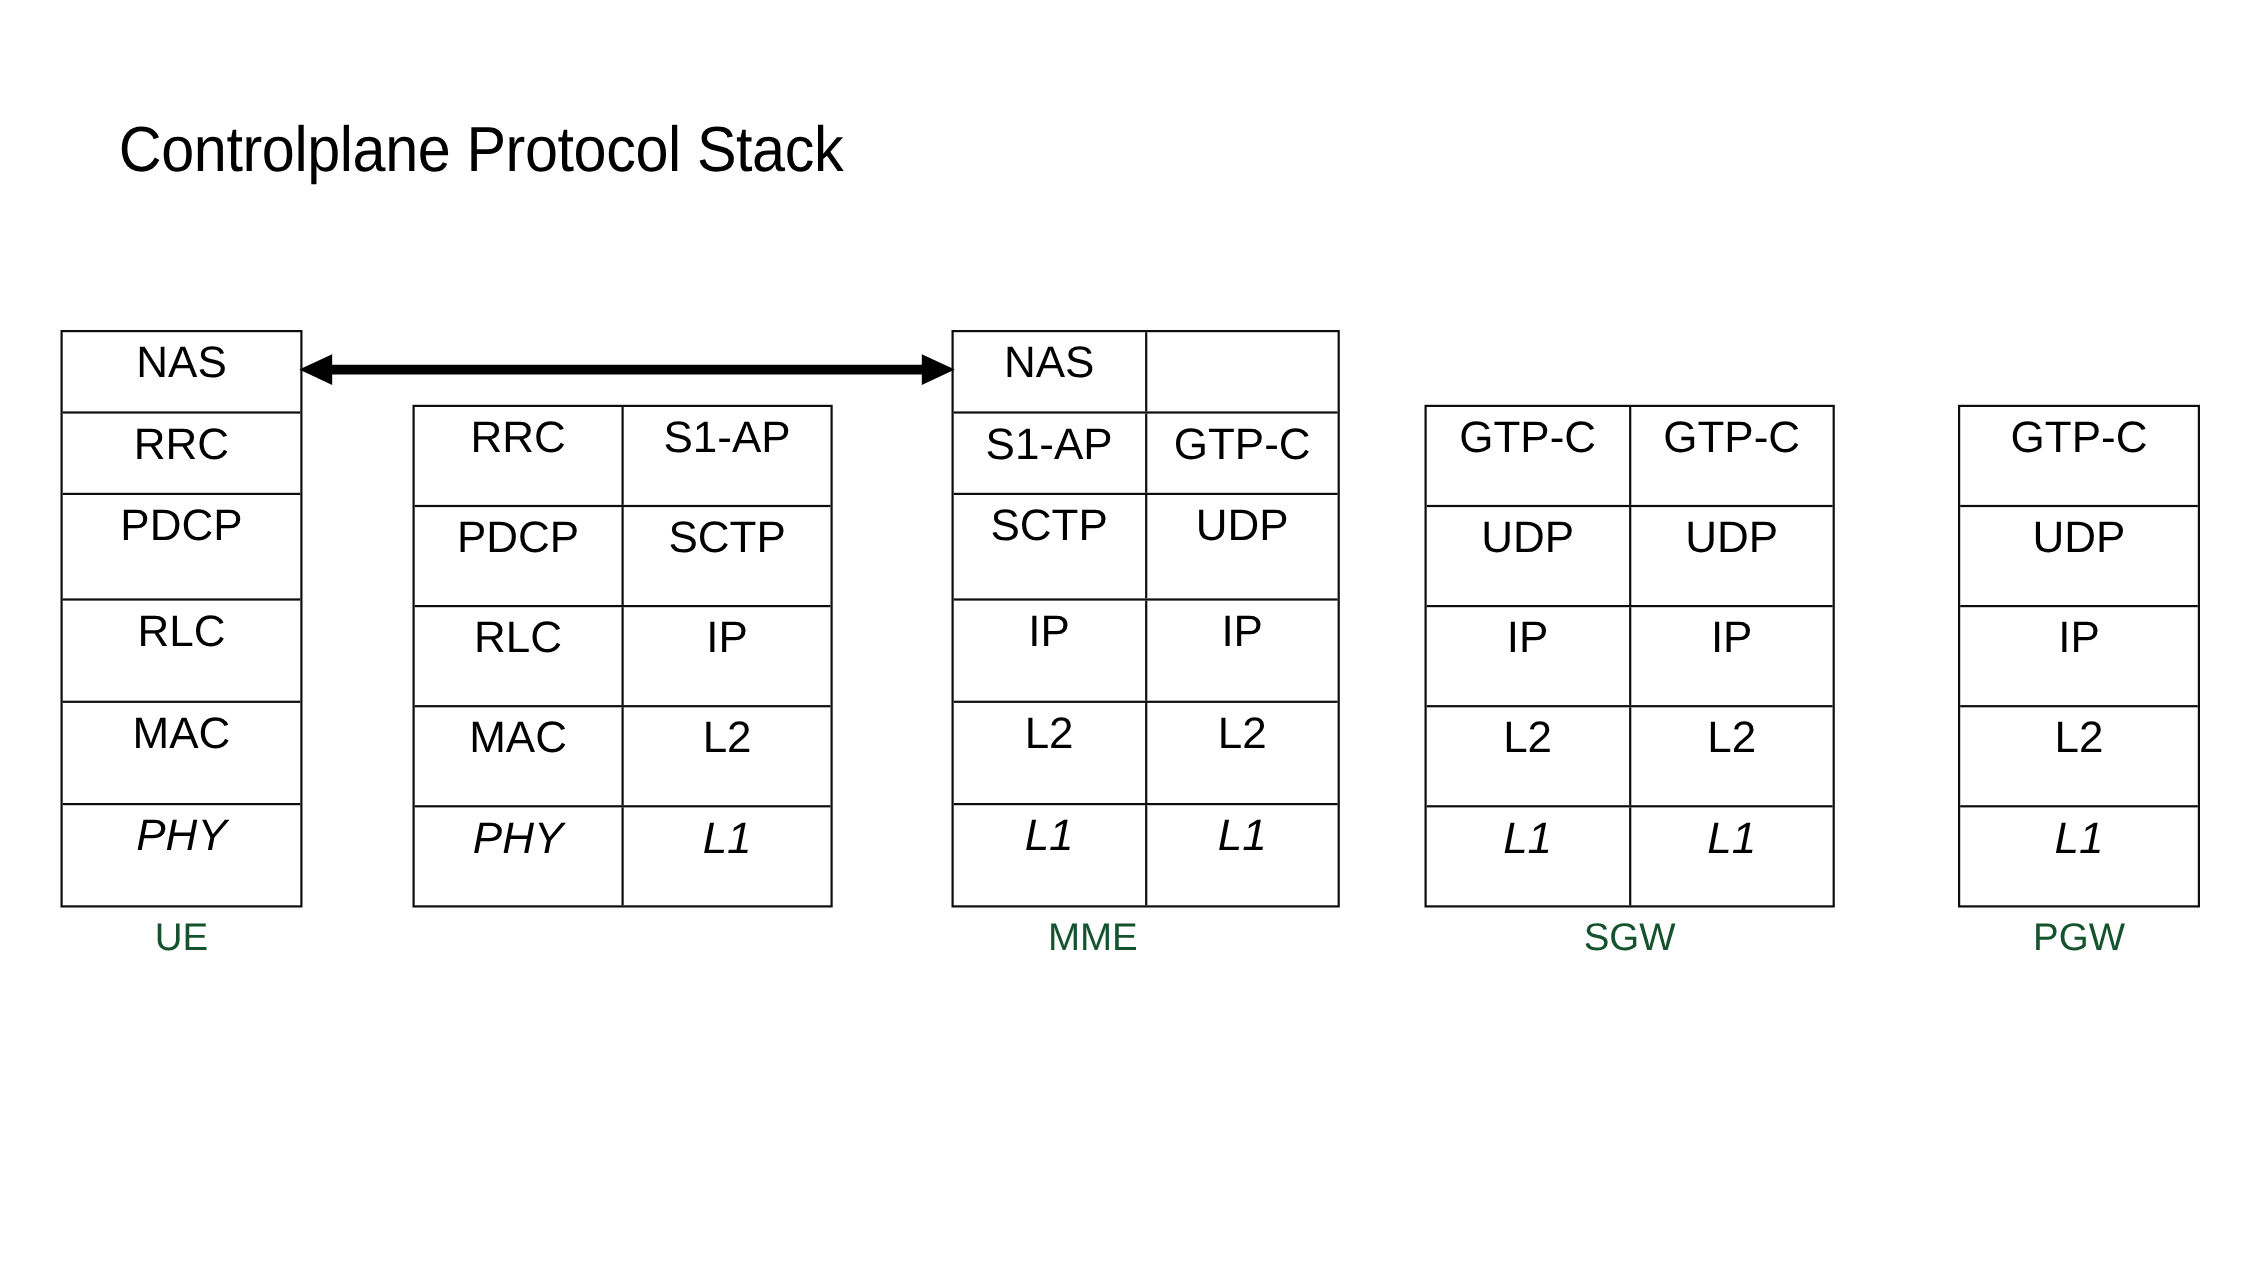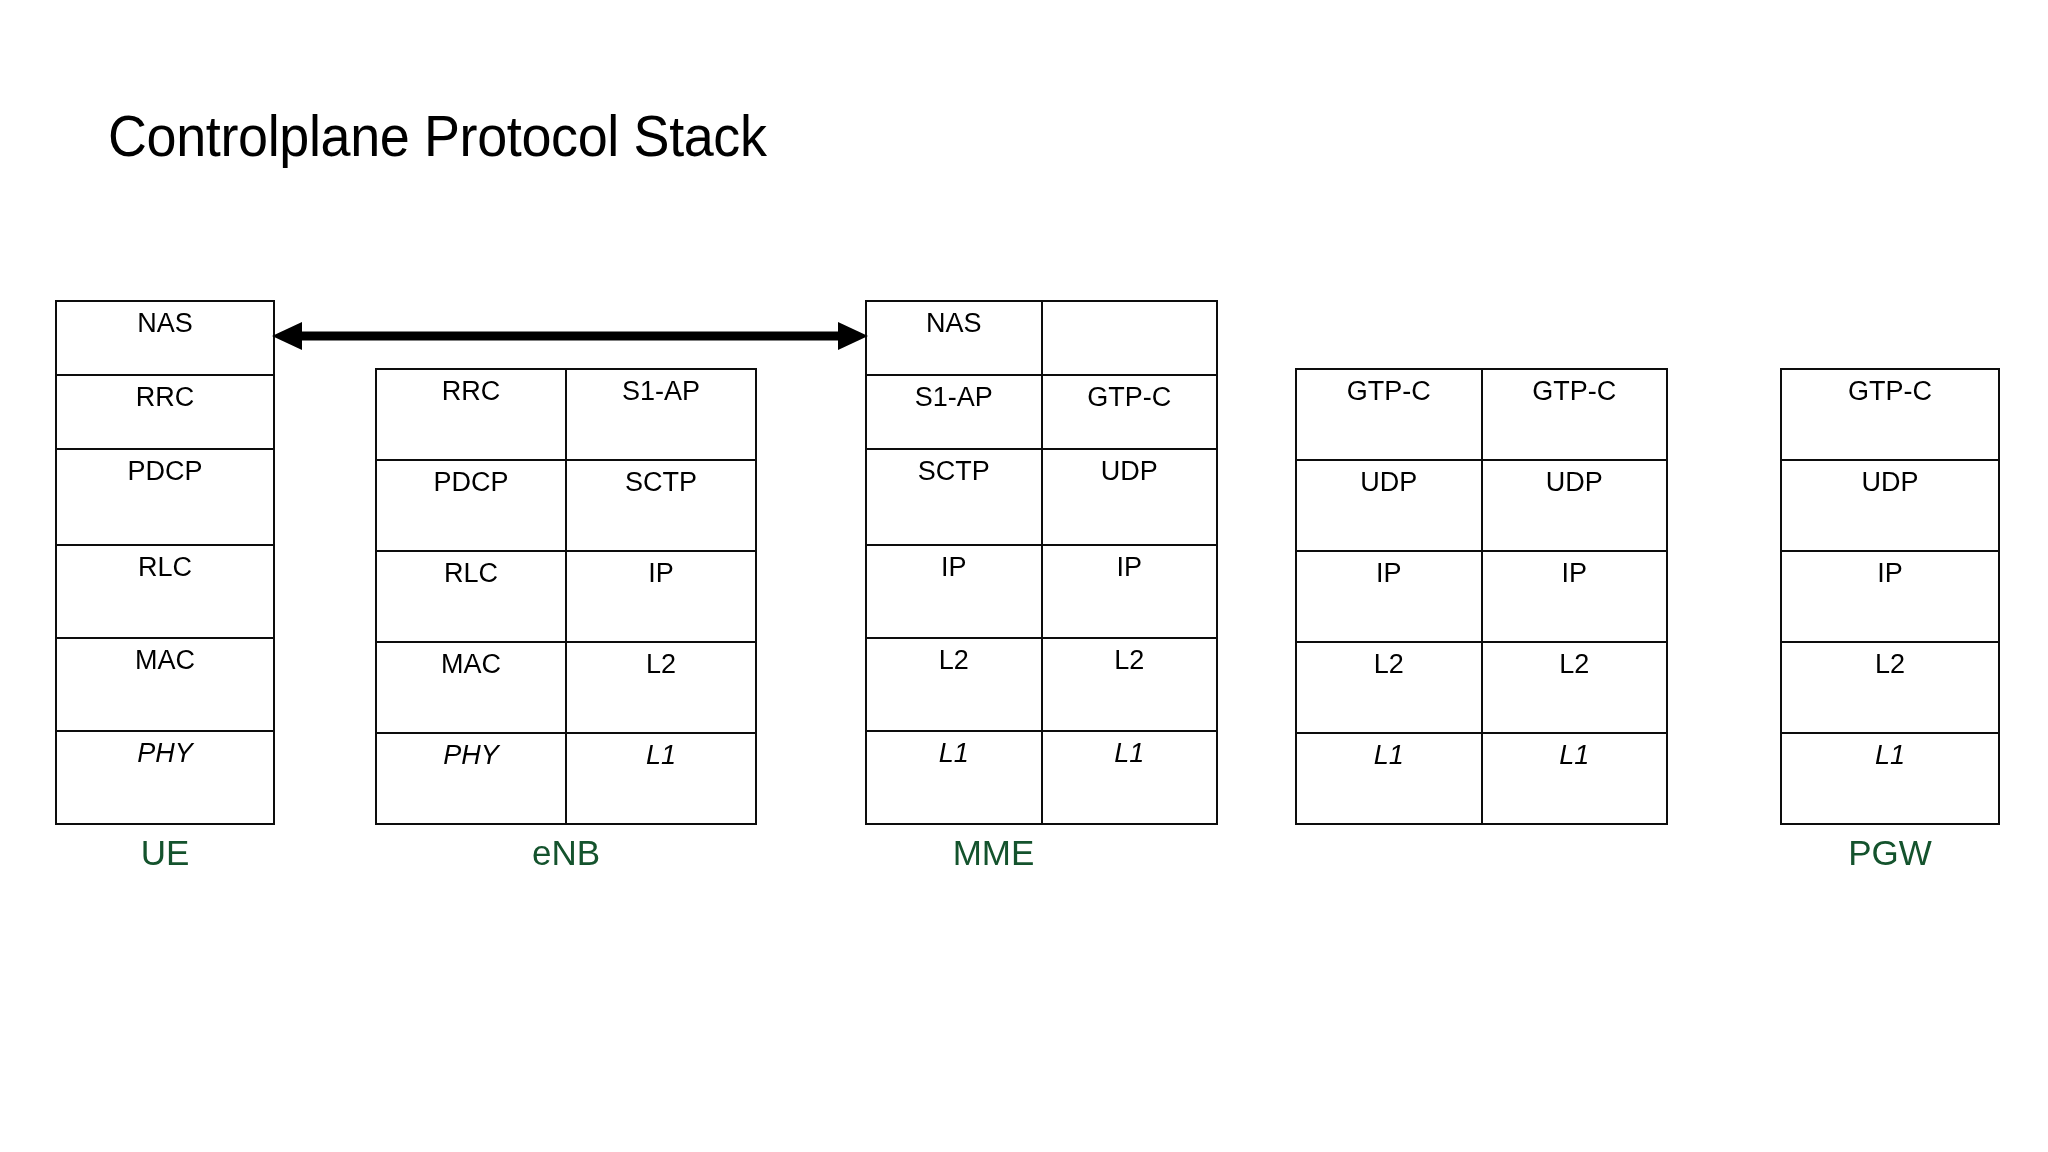--- a/index.html
+++ b/index.html
@@ -55,21 +55,21 @@
   .stack-row:last-child {
     border-bottom: none;
     font-style: italic;
   }
   .cell {
     box-sizing: border-box;
     flex: 1 1 0;
     display: block;
     text-align: center;
     padding-top: 7px;
-    font-size: 27px;
+    font-size: 40px;
     line-height: 1.08;
     white-space: nowrap;
     overflow: hidden;
     border-right: 2.5px solid #0d0d0d;
   }
   .cell:last-child {
     border-right: none;
   }
   .cell.empty {
     color: transparent;
@@ -139,21 +139,20 @@
     </div>
     <div class="stack-row" style="height:91px;">
       <div class="cell">MAC</div>
       <div class="cell">L2</div>
     </div>
     <div class="stack-row" style="flex:1 1 auto;">
       <div class="cell">PHY</div>
       <div class="cell">L1</div>
     </div>
   </div>
-  <div class="stack-caption" style="left:375px; top:835px; width:382px;">eNB</div>
 
   <div class="stack" id="stack-mme" style="left:865px; top:300px; width:353px; height:525px;">
     <div class="stack-row" style="height:74px;">
       <div class="cell">NAS</div>
       <div class="cell empty"></div>
     </div>
     <div class="stack-row" style="height:74px;">
       <div class="cell">S1-AP</div>
       <div class="cell">GTP-C</div>
     </div>
@@ -191,20 +190,21 @@
     </div>
     <div class="stack-row" style="height:91px;">
       <div class="cell">L2</div>
       <div class="cell">L2</div>
     </div>
     <div class="stack-row" style="flex:1 1 auto;">
       <div class="cell">L1</div>
       <div class="cell">L1</div>
     </div>
   </div>
+  <div class="stack-caption" style="left:1295px; top:835px; width:373px;">SGW</div>
 
   <div class="stack" id="stack-pgw" style="left:1780px; top:368px; width:220px; height:457px;">
     <div class="stack-row" style="height:91px;">
       <div class="cell">GTP-C</div>
     </div>
     <div class="stack-row" style="height:91px;">
       <div class="cell">UDP</div>
     </div>
     <div class="stack-row" style="height:91px;">
       <div class="cell">IP</div>

